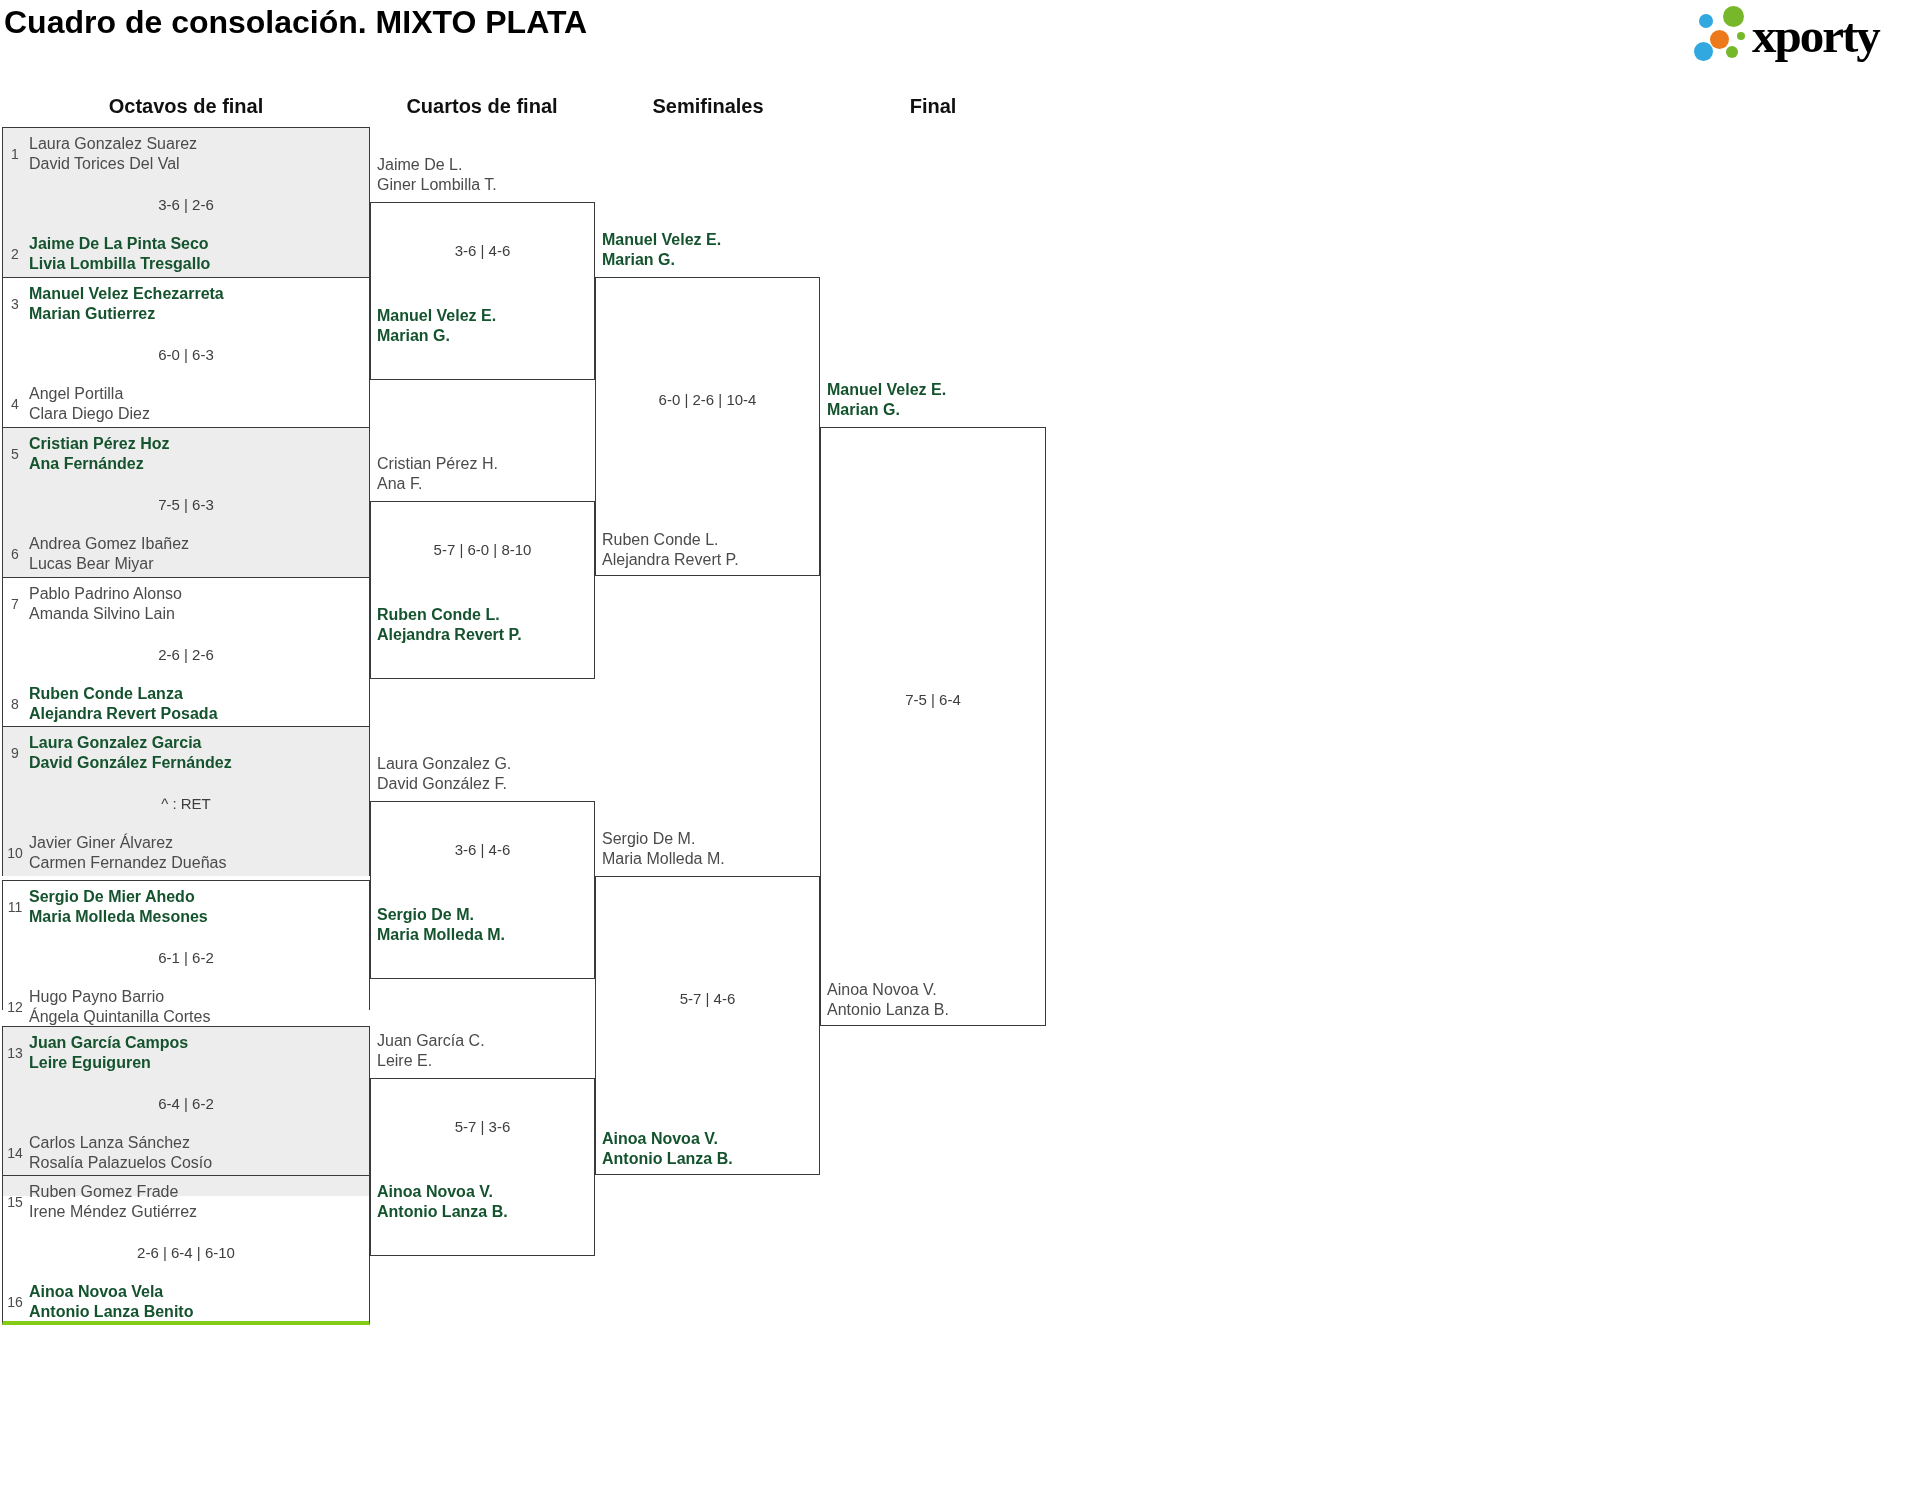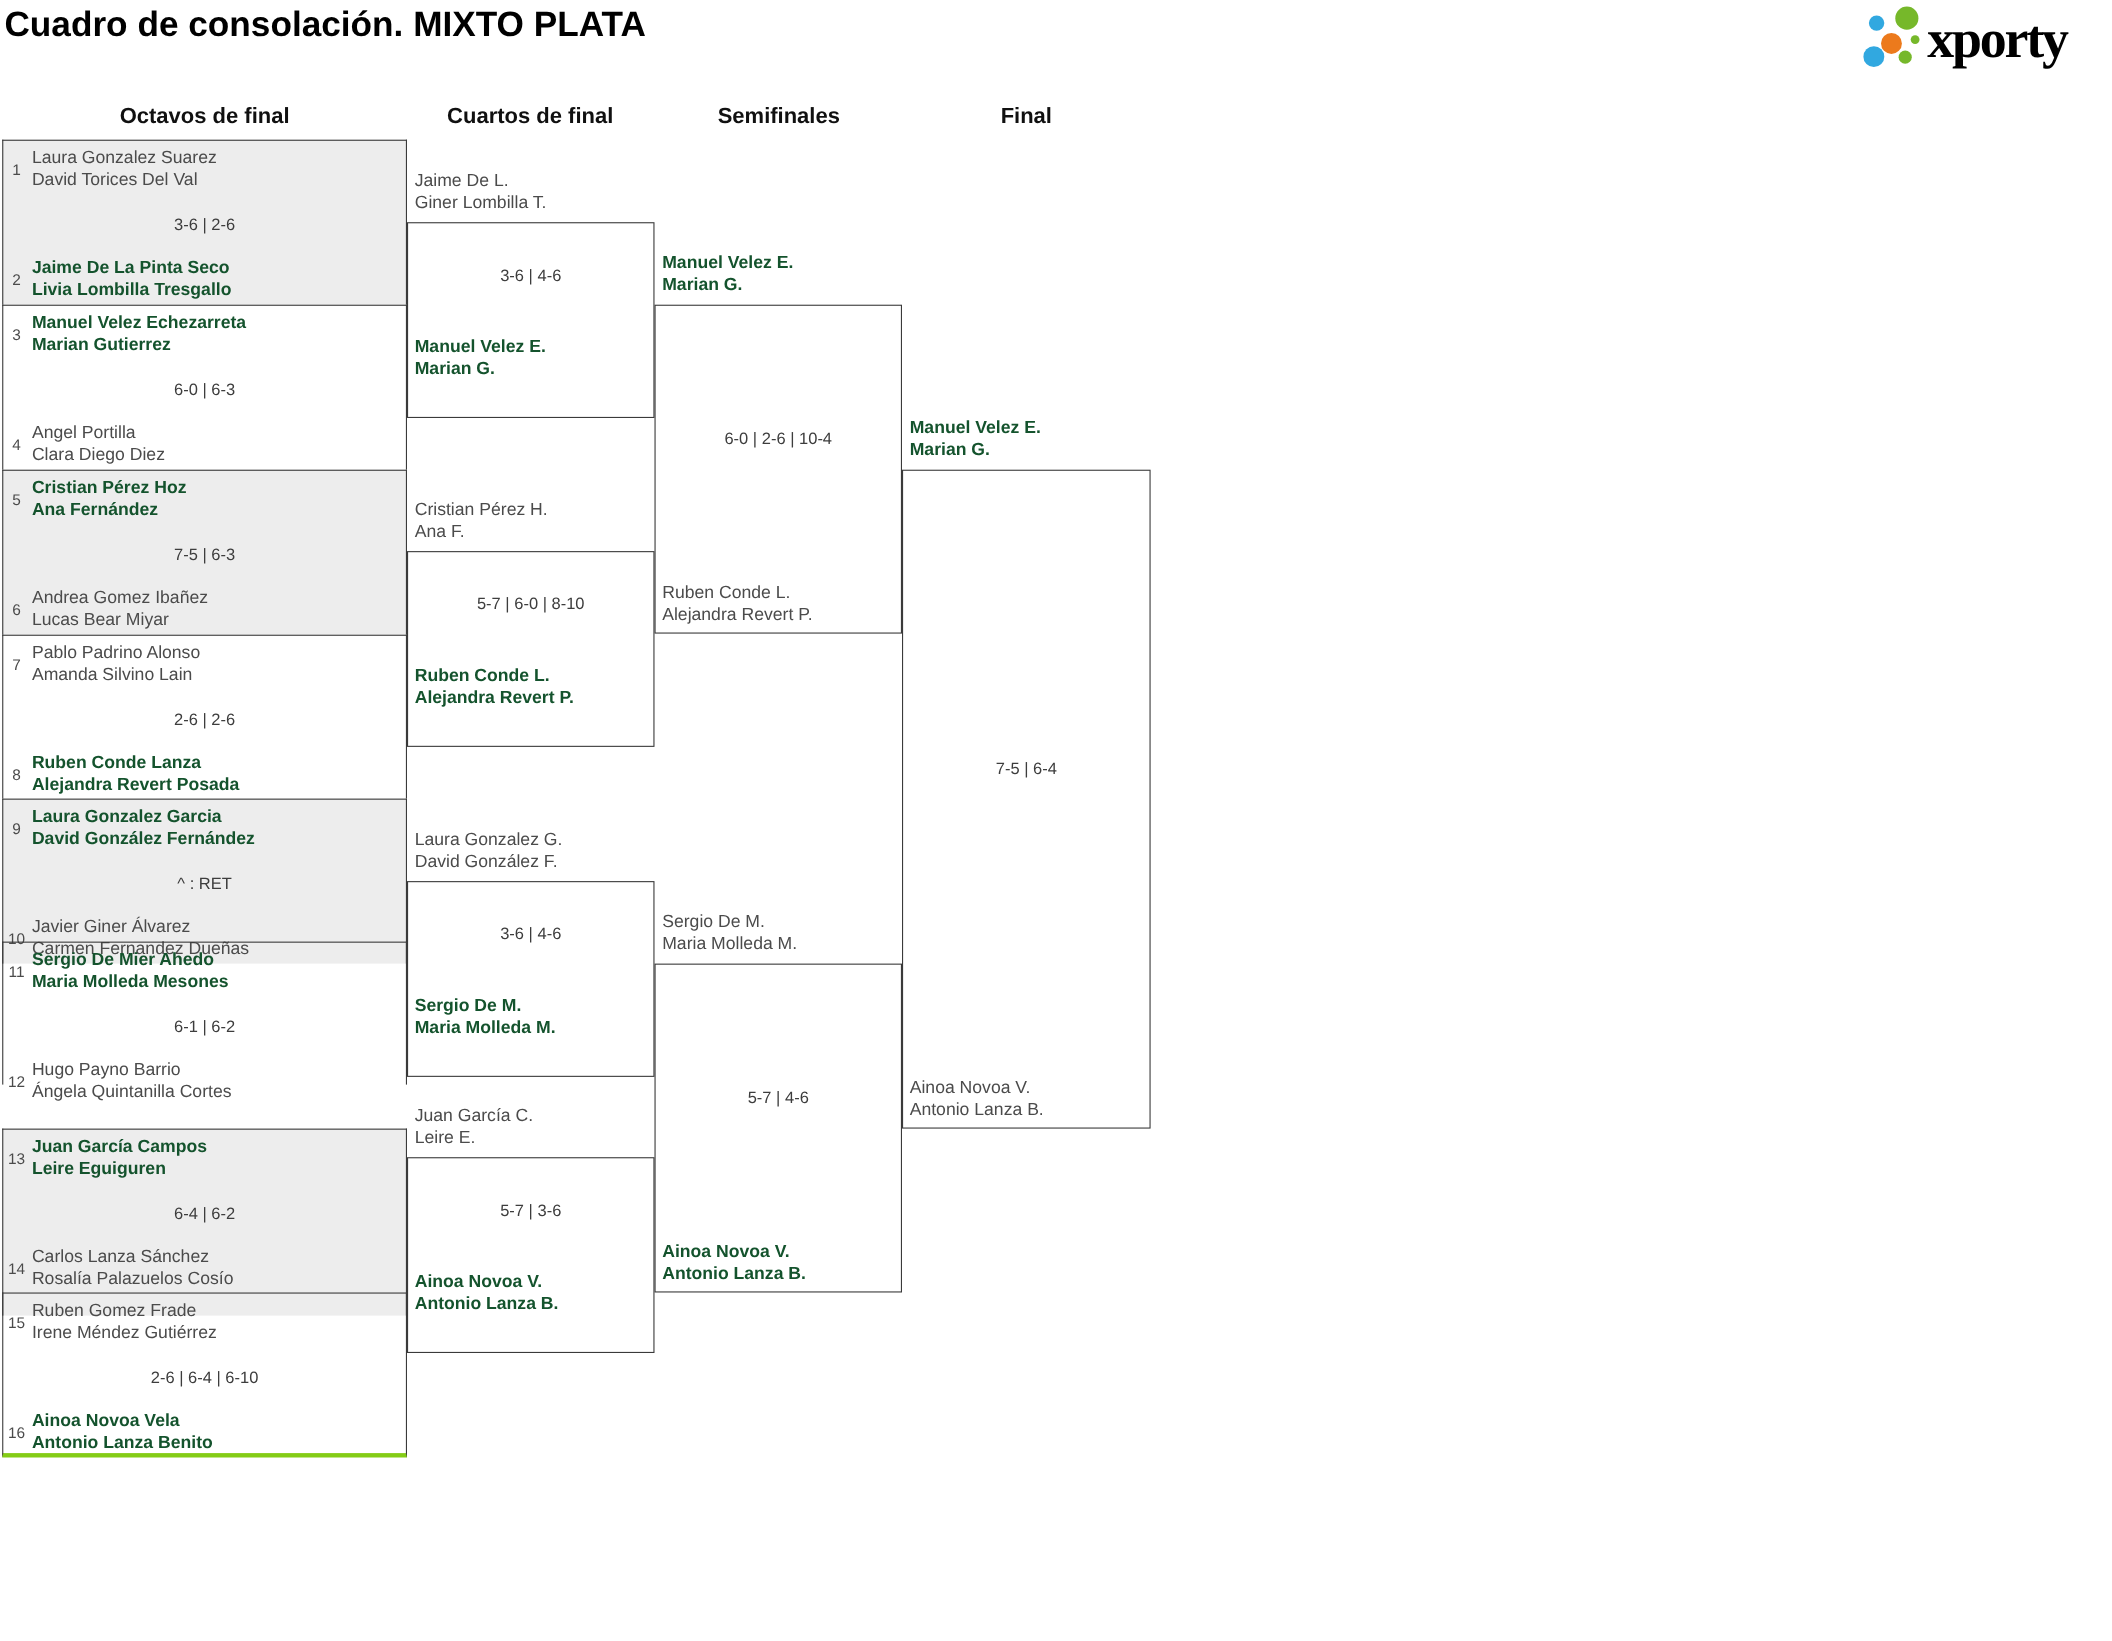--- a/index.html
+++ b/index.html
@@ -127,21 +127,21 @@
     <div>David González Fernández</div>
   </div>
   <div class="score">^ : RET</div>
   <div class="seed s2">10</div>
   <div class="team t2">
     <div>Javier Giner Álvarez</div>
     <div>Carmen Fernandez Dueñas</div>
   </div>
 </div>
 
-<div class="box r16" style="top:856px;height:130px;">
+<div class="box r16" style="top:880px;height:130px;">
   <div class="seed s1">11</div>
   <div class="team t1 winner">
     <div>Sergio De Mier Ahedo</div>
     <div>Maria Molleda Mesones</div>
   </div>
   <div class="score">6-1 | 6-2</div>
   <div class="seed s2">12</div>
   <div class="team t2">
     <div>Hugo Payno Barrio</div>
     <div>Ángela Quintanilla Cortes</div>
@@ -205,21 +205,21 @@
     <div>Laura Gonzalez G.</div>
     <div>David González F.</div>
   </div>
   <div class="score">3-6 | 4-6</div>
   <div class="team t2 winner">
     <div>Sergio De M.</div>
     <div>Maria Molleda M.</div>
   </div>
 </div>
 
-<div class="box qf" style="top:1052px;padding-left:27px;">
+<div class="box qf" style="top:1078px;padding-left:27px;">
   <div class="team t1">
     <div>Juan García C.</div>
     <div>Leire E.</div>
   </div>
   <div class="score">5-7 | 3-6</div>
   <div class="team t2 winner">
     <div>Ainoa Novoa V.</div>
     <div>Antonio Lanza B.</div>
   </div>
 </div>

